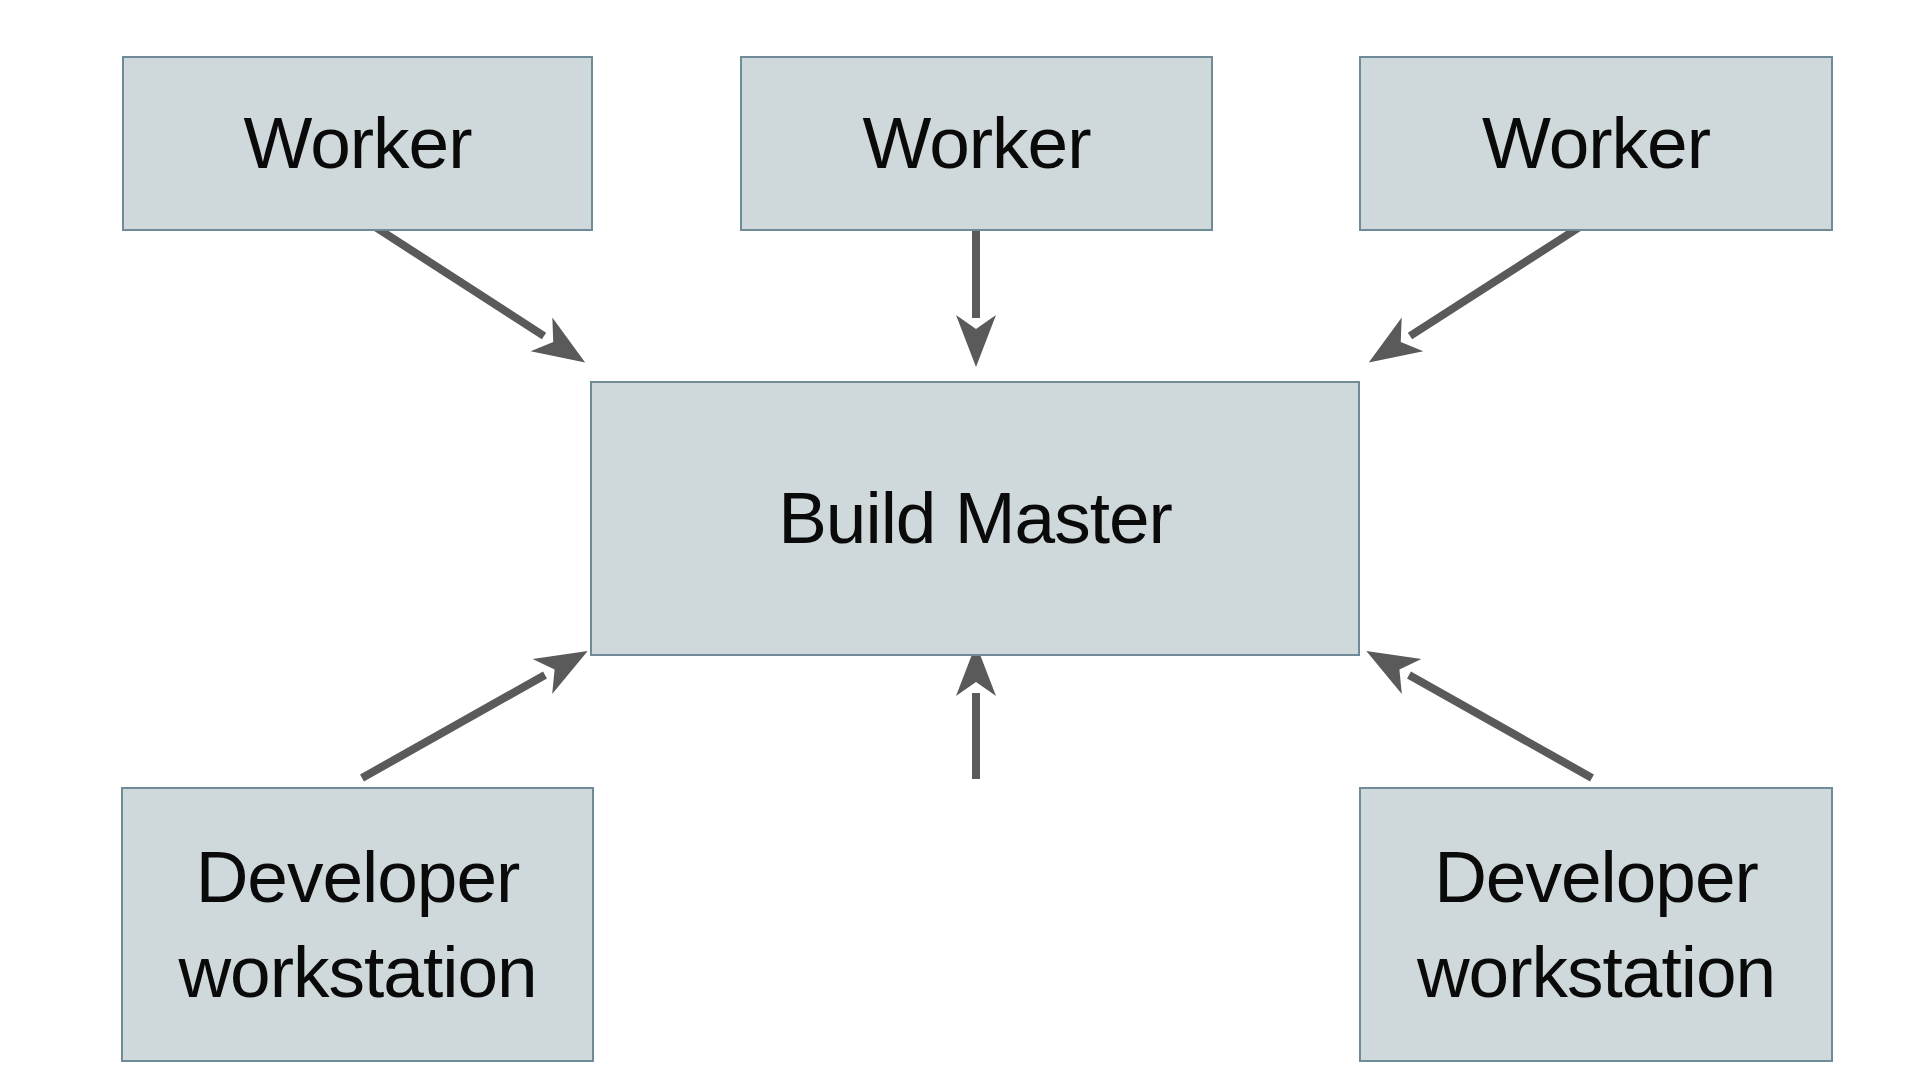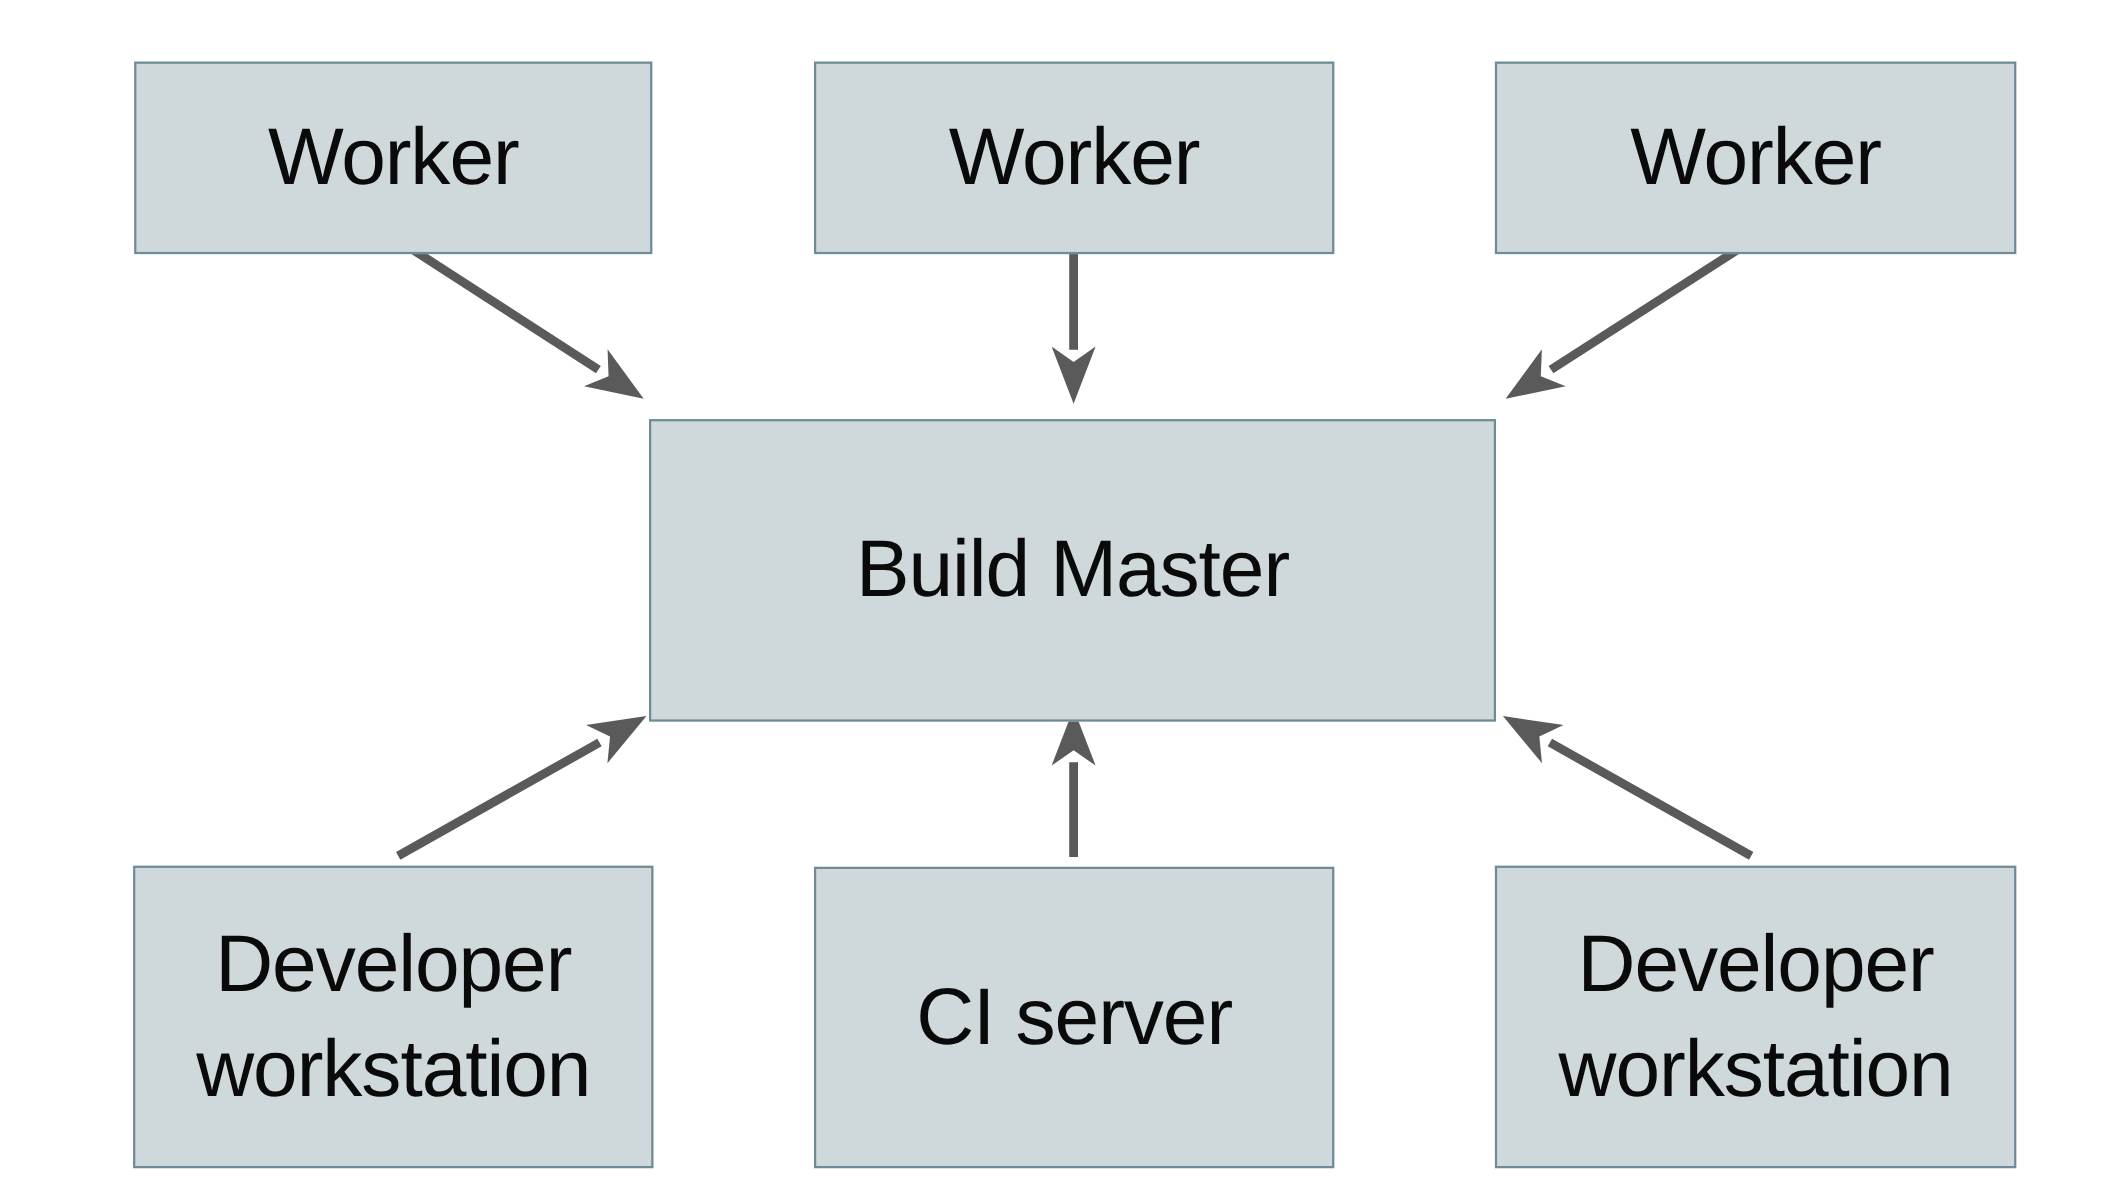--- a/index.html
+++ b/index.html
@@ -87,21 +87,18 @@
   </div>
 
   <div class="node n-build-master">
     <span>Build Master</span>
   </div>
 
   <div class="node n-dev-left">
     <span>Developer workstation</span>
   </div>
 
-  <div class="node n-ci-server">
-    <span>CI server</span>
-  </div>
 
   <div class="node n-dev-right">
     <span>Developer workstation</span>
   </div>
 
 </div>
 
 </body></html>

